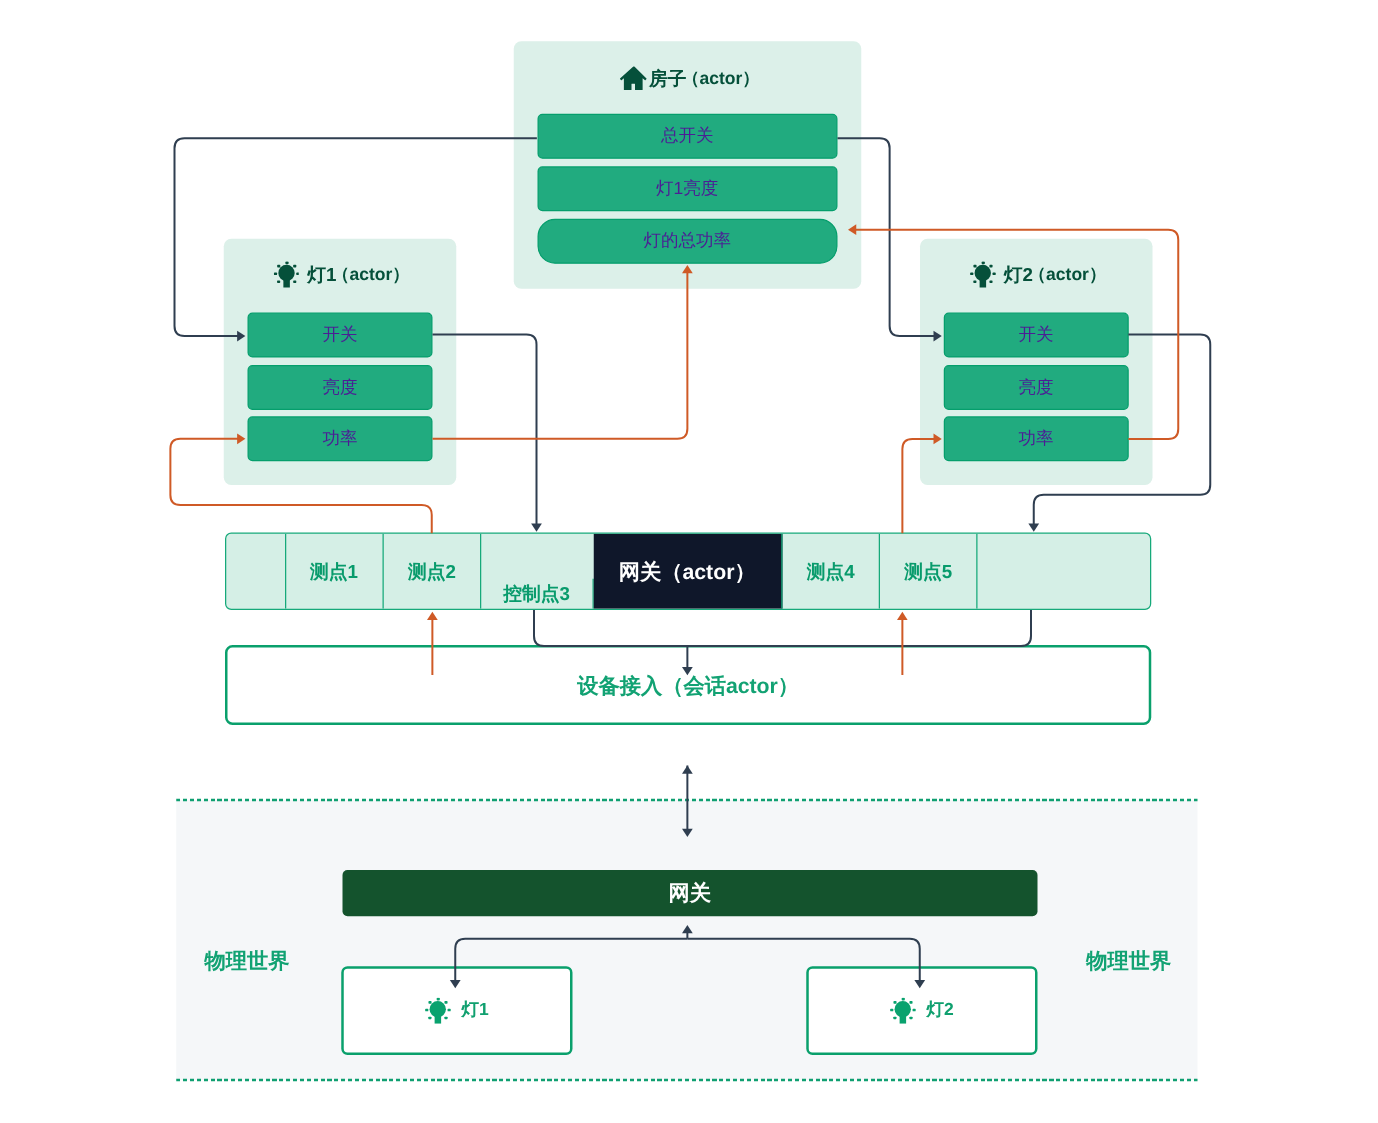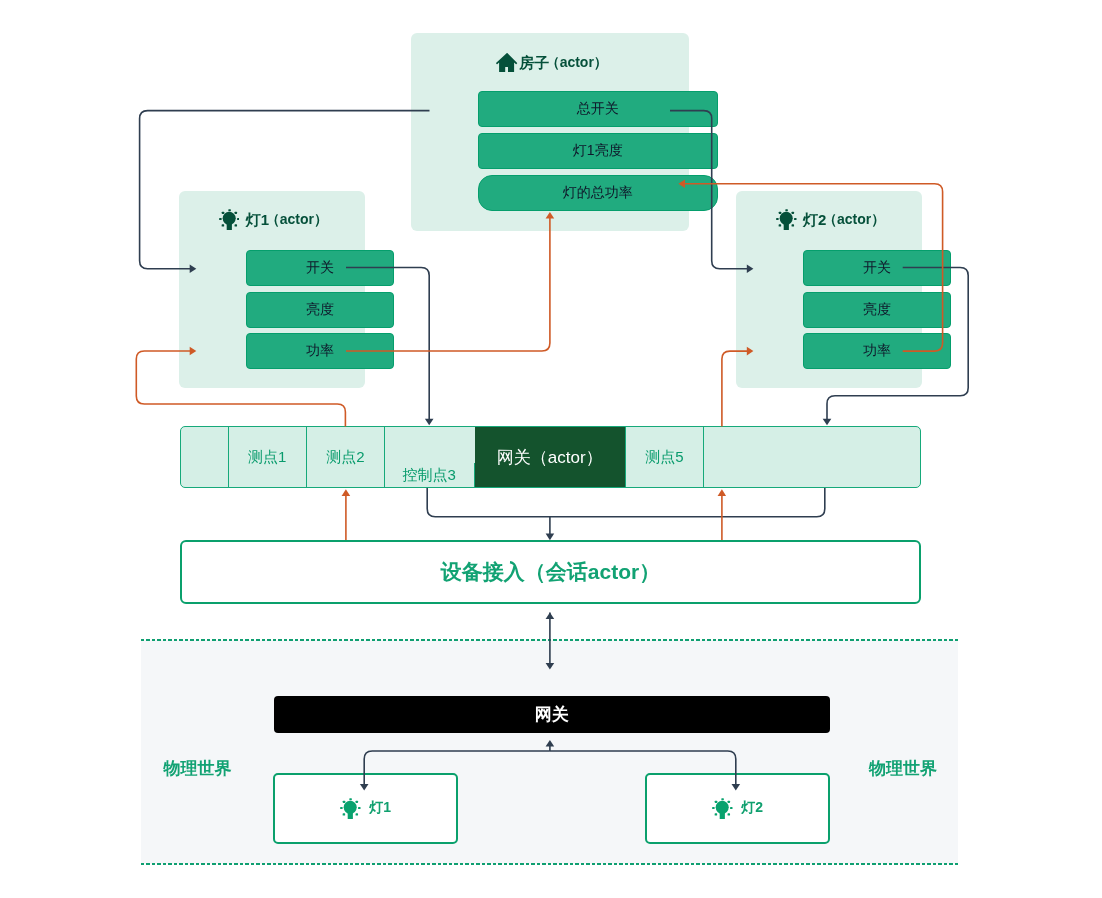--- a/index.html
+++ b/index.html
@@ -6,33 +6,33 @@
   html,body{margin:0;padding:0;}
   body{width:1102px;height:898px;background:#ffffff;font-family:"Liberation Sans",sans-serif;overflow:hidden;-webkit-font-smoothing:antialiased;}
   #stage{position:relative;width:1102px;height:840px;}
   .abs{position:absolute;}
   
   .panel{background:#dcf0e9;border-radius:6px;}
   .panel-title{position:absolute;left:0;right:0;display:flex;align-items:center;justify-content:center;padding-right:0px;box-sizing:border-box;color:#05503a;font-weight:600;white-space:nowrap;}
   .panel-title .ttxt{margin-left:1.5px;}
   .panel-title .bulb{margin-right:5px;}
   .panel-title .trole{margin-left:-3.5px;margin-right:-3.5px;font-size:14px;}
-  .prop{position:absolute;background:#21ab7f;border:1.4px solid #059e6c;border-radius:4px;box-sizing:border-box;color:#0f172a;display:flex;align-items:center;justify-content:center;white-space:nowrap;margin-left:48px;}
+  .prop{position:absolute;background:#21ab7f;border:1.4px solid #059e6c;border-radius:4px;box-sizing:border-box;color:#4c1d95;display:flex;align-items:center;justify-content:center;white-space:nowrap;}
   
   #gwrow{position:absolute;display:flex;border:1.4px solid #16a97a;border-radius:5px;box-sizing:border-box;overflow:hidden;background:#d5efe6;}
-  #gwrow .cell{display:flex;align-items:center;justify-content:center;color:#089b6c;font-weight:400;white-space:nowrap;border-right:1.4px solid #16a97a;box-sizing:border-box;}
+  #gwrow .cell{display:flex;align-items:center;justify-content:center;color:#089b6c;font-weight:700;white-space:nowrap;border-right:1.4px solid #16a97a;box-sizing:border-box;}
   #gwrow .cell:last-child{border-right:none;}
-  #gwrow .cell.gw{background:#14532d;color:#ffffff;}
+  #gwrow .cell.gw{background:#0f172a;color:#ffffff;}
   
   #devbox{position:absolute;border:2.5px solid #0aa06c;border-radius:6px;box-sizing:border-box;background:#ffffff;display:flex;align-items:center;justify-content:center;color:#12a273;font-weight:600;white-space:nowrap;}
   
   #phys{position:absolute;background:#f5f7f9;}
   .dashline{position:absolute;height:2.2px;background-image:repeating-linear-gradient(to right,#0f9f71 0,#0f9f71 3.3px,rgba(0,0,0,0) 3.3px,rgba(0,0,0,0) 5.5px);}
   .pw-label{position:absolute;color:#12a273;font-weight:600;white-space:nowrap;margin-top:16px;}
-  #gwbar{position:absolute;background:#000000;border-radius:4px;color:#fff;display:flex;align-items:center;justify-content:center;font-weight:600;}
+  #gwbar{position:absolute;background:#14532d;border-radius:4px;color:#fff;display:flex;align-items:center;justify-content:center;font-weight:600;}
   .lampbox{position:absolute;border:2.2px solid #0aa06c;border-radius:5px;box-sizing:border-box;background:#ffffff;display:flex;align-items:center;justify-content:center;}
   .lampbox .ltxt{margin-left:8.5px;color:#10a06f;font-weight:600;}
   svg.links{position:absolute;left:0;top:0;width:1102px;height:898px;pointer-events:none;}
 
   
   #house-panel{left:411px;top:32.5px;width:278px;height:198px;}
   #house-title{top:18.5px;height:24px;font-size:15px;}
   #house-panel .prop{left:18.5px;width:240.5px;height:36.3px;font-size:14px;}
   #house-p0{top:58.5px;} #house-p1{top:100.5px;} #house-p2{top:142.5px;border-radius:14px;}
 
@@ -45,21 +45,21 @@
   #lamp2-title{top:17.5px;height:24px;font-size:15px;}
   #lamp2-panel .prop{left:18.8px;width:148.2px;height:36.3px;font-size:14px;}
   #lamp2-p0{top:59px;} #lamp2-p1{top:101px;} #lamp2-p2{top:142.5px;}
 
   #gwrow{left:179.5px;top:426px;width:741px;height:62px;font-size:15px;}
   #gwrow .c0{width:48px;} #gwrow .c1{width:78.5px;} #gwrow .c2{width:78px;}
   #gwrow .c3{width:89.5px;margin-top:36px;} #gwrow .c4{width:151.5px;font-size:17px;}
   #gwrow .c5{width:78px;} #gwrow .c6{width:78px;} #gwrow .c7{width:89.5px;}
   #gwrow .c8{width:50px;}
 
-  #devbox{left:180px;top:540px;width:741px;height:64px;font-size:21px;}
+  #devbox{left:180px;top:516px;width:741px;height:64px;font-size:17px;}
 
   #phys{left:141px;top:640px;width:817px;height:224px;background:#f5f7f9;}
   #dash-top{left:141px;top:639.2px;width:817px;}
   #dash-bottom{left:141px;top:862.8px;width:817px;}
   #pw-left{left:163.5px;top:740.5px;font-size:17px;}
   #pw-right{left:869px;top:740.5px;font-size:17px;}
   #gwbar{left:273.5px;top:696px;width:556.5px;height:36.5px;font-size:17px;}
   #plamp1{left:273px;top:772.5px;width:185px;height:71.5px;font-size:14px;}
   #plamp2{left:645px;top:772.5px;width:185px;height:71.5px;font-size:14px;}
 
@@ -136,20 +136,21 @@
     <div class="prop" id="lamp2-p1">亮度</div>
     <div class="prop" id="lamp2-p2">功率</div>
   </div>
 
   <div id="gwrow">
     <div class="cell c0"></div>
     <div class="cell c1">测点1</div>
     <div class="cell c2">测点2</div>
     <div class="cell c3">控制点3</div>
     <div class="cell c4 gw">网关（actor）</div>
+    <div class="cell c5">测点4</div>
     <div class="cell c6">测点5</div>
     <div class="cell c8"></div>
   </div>
 
   <div id="devbox">设备接入（会话actor）</div>
 
   <div id="phys"></div>
   <div class="dashline" id="dash-top"></div>
   <div class="dashline" id="dash-bottom"></div>
   <div class="pw-label" id="pw-left">物理世界</div>

